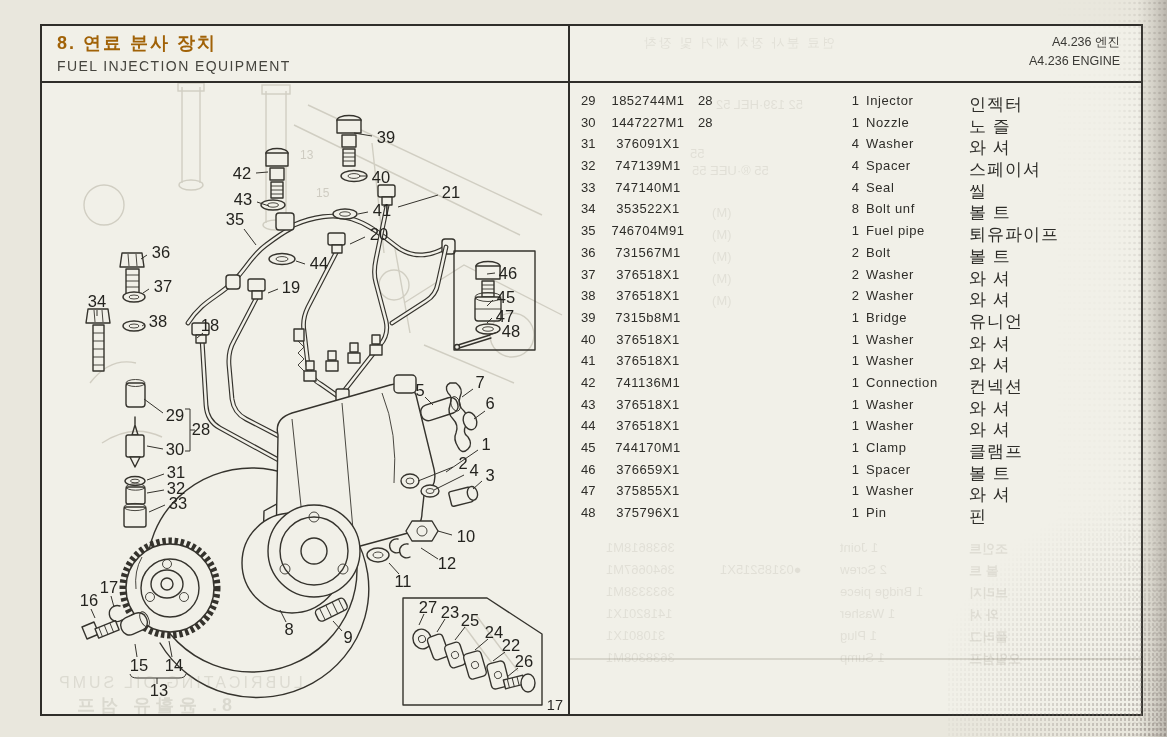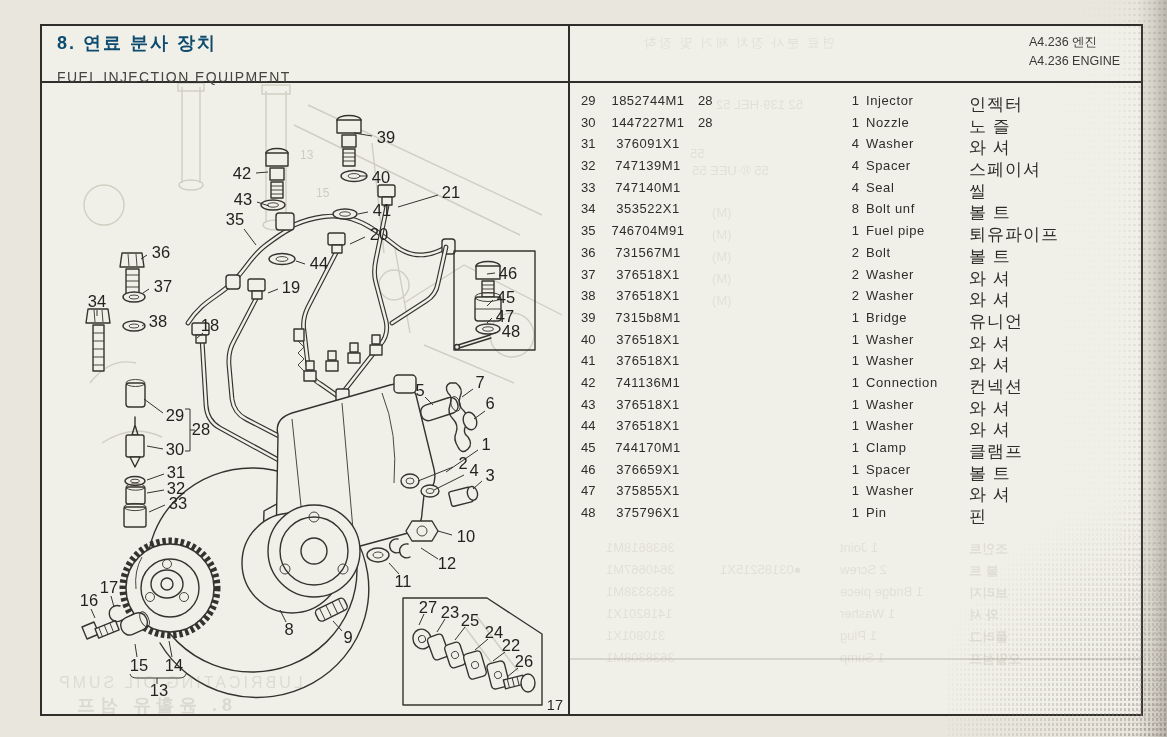--- a/index.html
+++ b/index.html
@@ -30,23 +30,23 @@
     position:absolute;right:0;bottom:0;width:220px;height:260px;opacity:.55;pointer-events:none;
     background-image:radial-gradient(rgba(130,120,115,.9) 1px,transparent 1.4px);
     background-size:4px 5px;
     -webkit-mask-image:radial-gradient(circle at 100% 100%,rgba(0,0,0,.95),transparent 72%);
     mask-image:radial-gradient(circle at 100% 100%,rgba(0,0,0,.95),transparent 72%);
   }
   .header{
     position:relative;height:55px;border-bottom:2px solid #2f2e2a;
   }
   .header-left{position:absolute;left:15px;top:5px}
-  .title-ko{font-size:18px;font-weight:bold;letter-spacing:2px;color:#0c4a6e}
-  .title-en{font-size:14px;letter-spacing:1.4px;color:#45443e;margin-top:14px}
-  .header-right{position:absolute;right:21px;top:7px;font-size:12.5px;color:#3a3935;line-height:1.5}
+  .title-ko{font-size:18px;font-weight:bold;letter-spacing:2px;color:#a16207}
+  .title-en{font-size:14px;letter-spacing:1.4px;color:#45443e;margin-top:3px}
+  .header-right{position:absolute;right:21px;top:7px;text-align:right;font-size:12.5px;color:#3a3935;line-height:1.5}
   .vdiv{position:absolute;left:526px;top:0;bottom:0;width:2px;background:#2f2e2a}
   .content{position:absolute;left:0;top:57px;right:0;bottom:0}
   .diagram-panel{position:absolute;left:0;top:0;width:526px;bottom:0;overflow:hidden}
   .table-panel{position:absolute;left:528px;top:0;right:0;bottom:0;overflow:hidden}
   .rows{position:absolute;left:0;top:8px;right:0}
   .prow{position:relative;height:21.7px;font-size:13px;color:#2e2d29}
   .prow span{position:absolute;top:2px;white-space:nowrap}
   .c-no{left:11px;width:26px}
   .c-part{left:34px;width:88px;text-align:center;letter-spacing:.5px}
   .c-note{left:128px}

